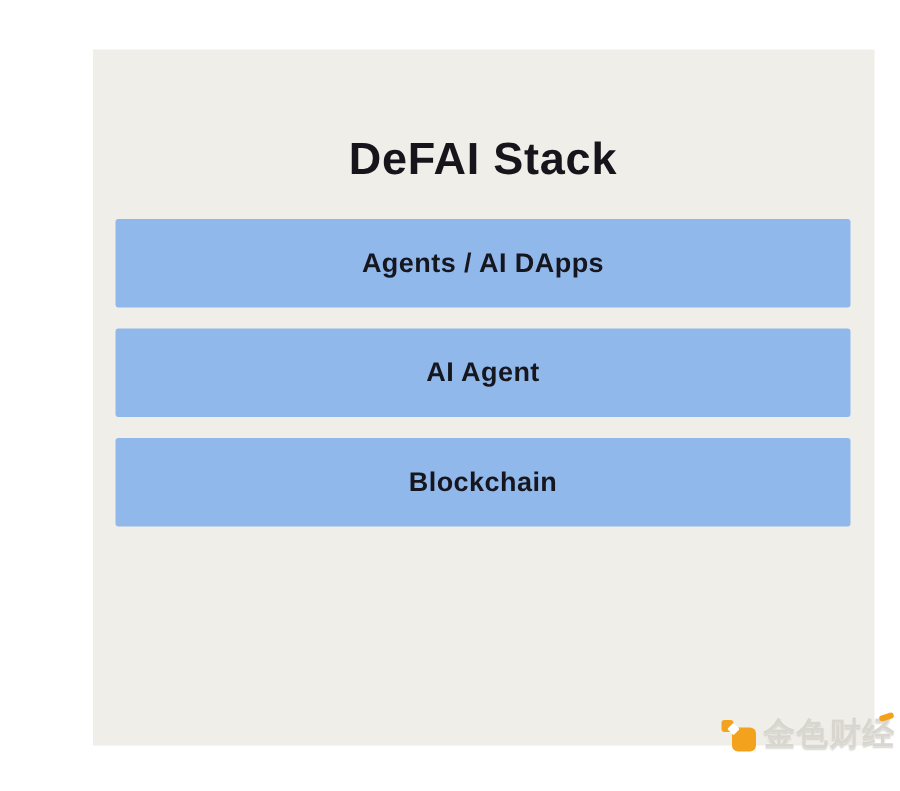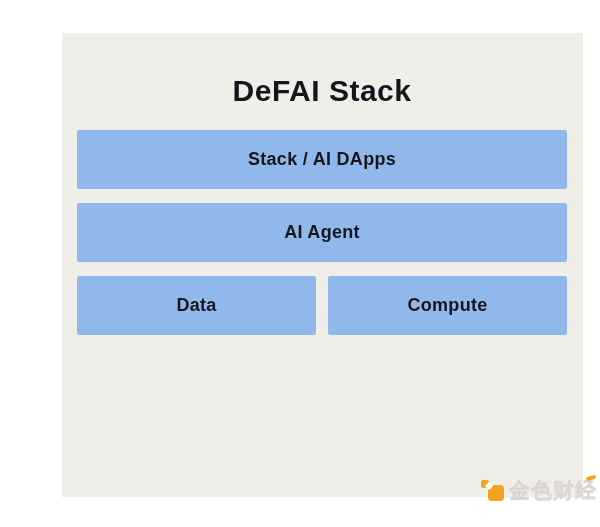--- a/index.html
+++ b/index.html
@@ -11,21 +11,21 @@
     overflow: hidden;
     position: relative;
   }
   .card {
     position: absolute;
     left: 62px;
     top: 33px;
     width: 521px;
     height: 464px;
     background: #f0eee8;
-    padding: 0 16px 0 15px;
+    padding: 16px 16px 0 15px;
   }
   .stack-title {
     margin-top: 42px;
     height: 32px;
     line-height: 32px;
     text-align: center;
     font-size: 30px;
     font-weight: 700;
     letter-spacing: 0.5px;
     color: #15151b;
@@ -126,33 +126,32 @@
 </style>
 </head>
 <body>
 
 <div class="card">
   <div class="stack-title">DeFAI Stack</div>
 
   <div class="layers">
 
     <div class="layer-row">
-      <div class="block">Stack / AI DApps</div>
+      <div class="block">Agents / AI DApps</div>
     </div>
 
 
     <div class="layer-row">
       <div class="block">AI Agent</div>
     </div>
 
-    <div class="layer-row split-row">
-      <div class="block">Data</div>
-      <div class="block">Compute</div>
+
+    <div class="layer-row">
+      <div class="block">Blockchain</div>
     </div>
-
 
   </div>
 </div>
 
 <div class="watermark">
   <span class="wm-logo">
     <span class="dot"></span>
     <span class="body"></span>
     <span class="notch"></span>
   </span>

